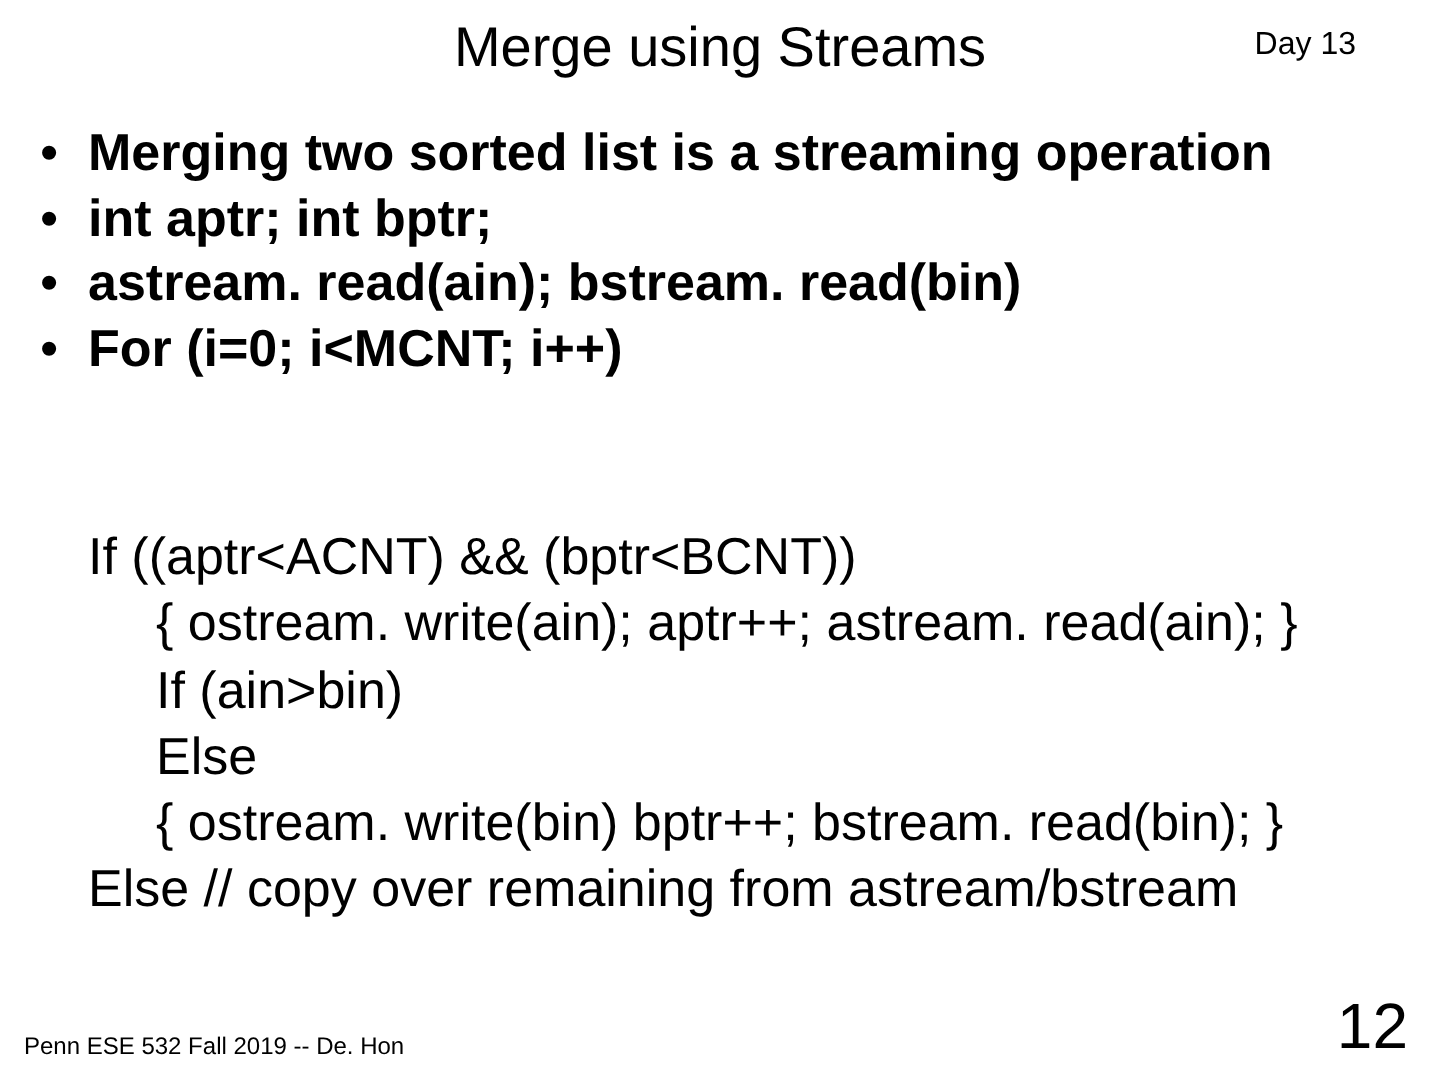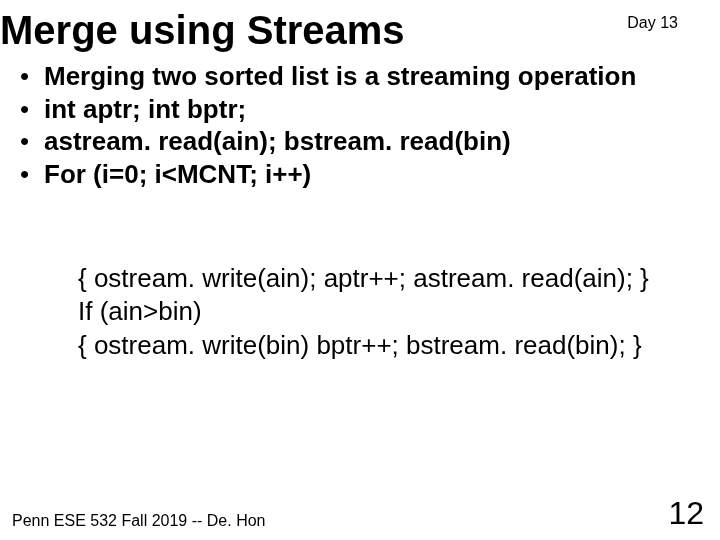--- a/index.html
+++ b/index.html
@@ -22,22 +22,23 @@
     position: absolute;
     top: 14px;
     right: 42px;
     font-size: 16px;
   }
   .title {
     position: absolute;
     top: 8px;
     left: 0;
     width: 720px;
-    font-size: 40px;
-    font-weight: 700;
+    text-align: center;
+    font-size: 28px;
+    font-weight: 400;
     letter-spacing: 0px;
   }
   .bullets {
     position: absolute;
     top: 60px;
     left: 20px;
     width: 680px;
     font-size: 26px;
     line-height: 1.25;
   }
@@ -58,21 +59,21 @@
     left: 44px;
     width: 660px;
     font-size: 26px;
     line-height: 1.28;
   }
   .indent1 { padding-left: 34px; }
   .footer {
     position: absolute;
     bottom: 10px;
     left: 12px;
-    font-size: 16px;
+    font-size: 12px;
   }
   .pagenum {
     position: absolute;
     bottom: 8px;
     right: 16px;
     font-size: 32px;
   }
 </style>
 </head>
 <body>
@@ -96,21 +97,24 @@
       <div class="dot">•</div>
       <div class="txt">astream. read(ain); bstream. read(bin)</div>
     </div>
     <div class="b1">
       <div class="dot">•</div>
       <div class="txt">For (i=0; i&lt;MCNT; i++)</div>
     </div>
   </div>
 
   <div class="code">
+    <div>If ((aptr&lt;ACNT) &amp;&amp; (bptr&lt;BCNT))</div>
     <div class="indent1">{ ostream. write(ain); aptr++; astream. read(ain); }</div>
     <div class="indent1">If (ain&gt;bin)</div>
+    <div class="indent1">Else</div>
     <div class="indent1">{ ostream. write(bin) bptr++; bstream. read(bin); }</div>
+    <div>Else // copy over remaining from astream/bstream</div>
   </div>
 
   <div class="footer">Penn ESE 532 Fall 2019 -- De. Hon</div>
   <div class="pagenum">12</div>
 
 </div>
 
 </body></html>

